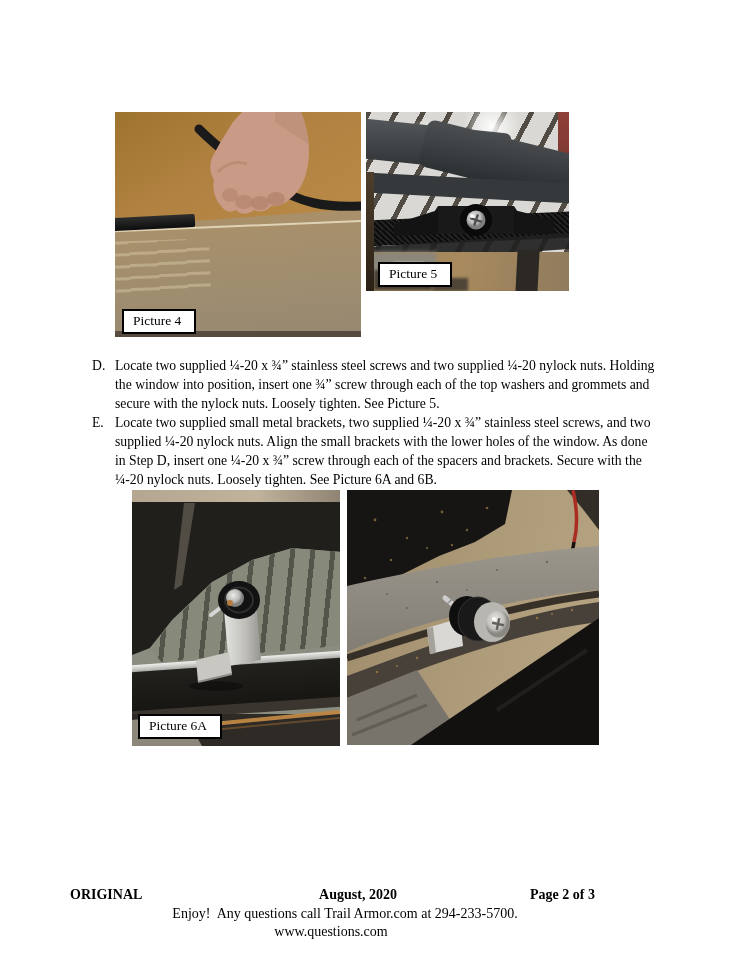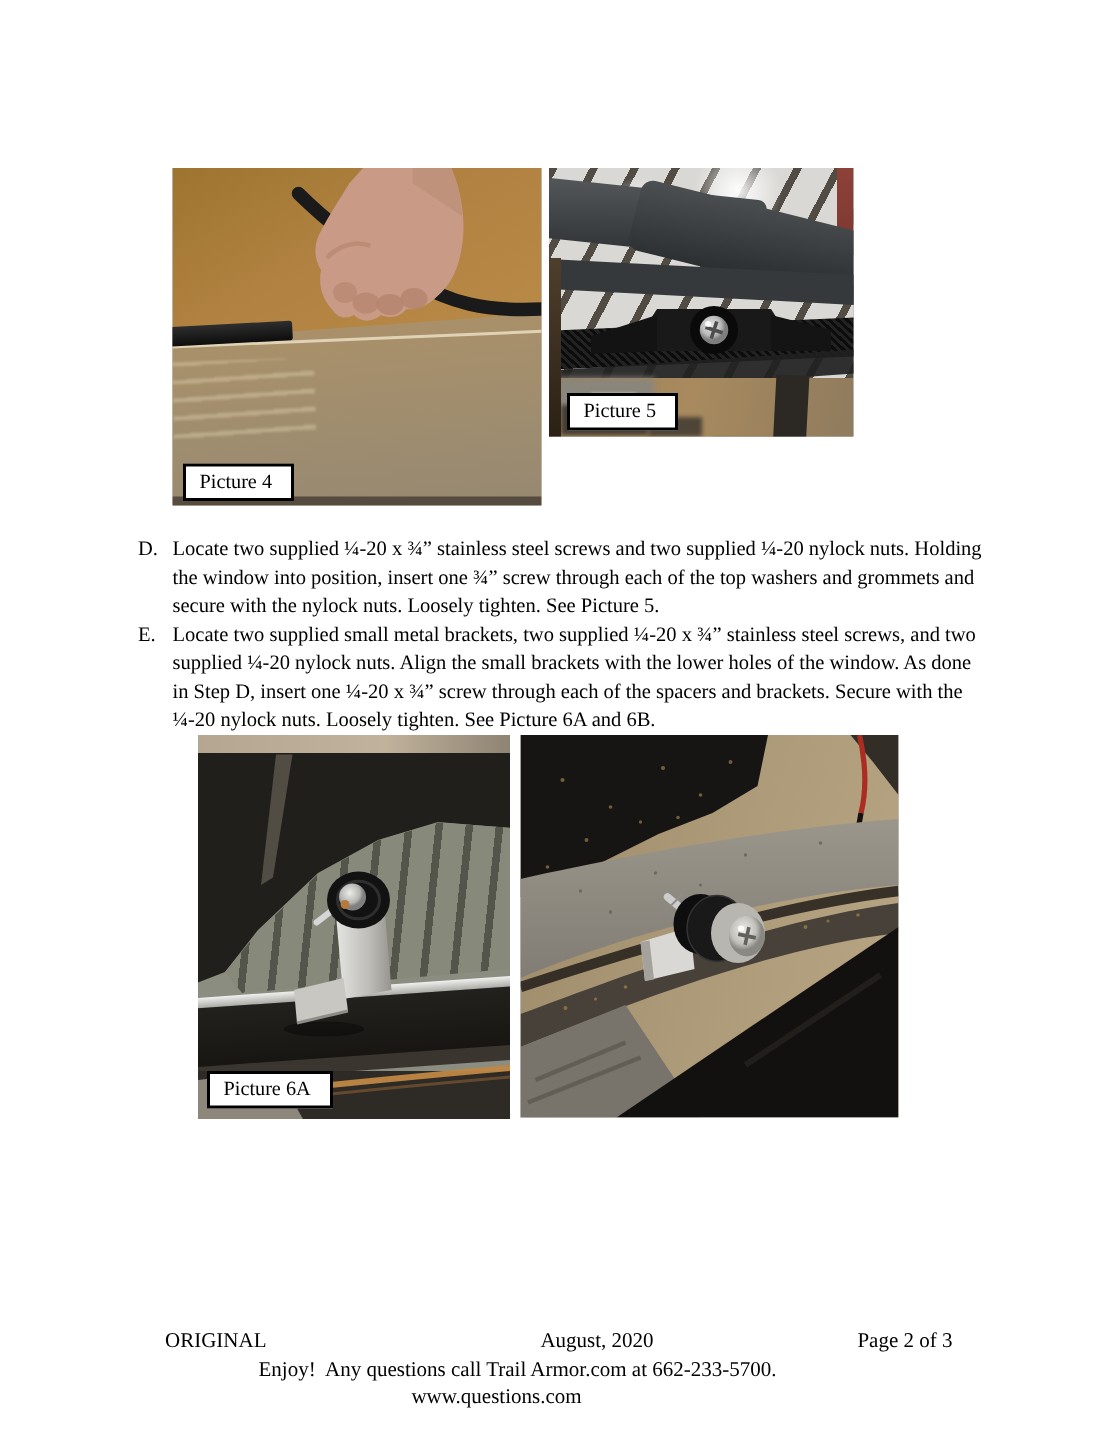--- a/index.html
+++ b/index.html
@@ -8,21 +8,21 @@
   .photo{position:absolute;overflow:hidden;background:#888;}
   .abs{position:absolute;}
   .plabel{position:absolute;background:#fff;border:2px solid #000;
           font-size:13.5px;line-height:16px;padding:2px 13px 3px 9px;white-space:nowrap;}
   .steps{position:absolute;left:92px;top:356px;width:566px;
          font-size:13.7px;line-height:19px;}
   .step{display:flex;}
   .step .marker{width:23px;flex:0 0 23px;}
   .step .text{flex:1;}
   .footer-item{position:absolute;white-space:pre;font-size:14px;}
-  .bold{font-weight:normal;margin-left:40px;}
+  .bold{font-weight:bold;}
 </style>
 </head>
 <body>
 
 <div class="page">
 
   <div class="photo" style="left:115px;top:112px;width:246px;height:225px;">
 
     <div class="abs" style="left:0;top:0;width:246px;height:225px;background:linear-gradient(150deg,#9d742f 0%,#b08140 30%,#ba8a48 70%,#c09050 100%);"></div>
 
@@ -235,16 +235,16 @@
       <ellipse cx="145" cy="132" rx="18" ry="20" fill="#b8b6b0"></ellipse>
       <ellipse cx="151" cy="134" rx="12" ry="13.5" fill="url(#silver6b)"></ellipse>
       <path d="M145 134 H157 M151 128 V140" stroke="#63615c" stroke-width="2.4" transform="rotate(12 151 134)"></path>
       <circle cx="147" cy="129" r="2" fill="#ffffff" opacity="0.9"></circle>
     </svg>
   </div>
 
   <div class="footer-item bold" style="left:70px;top:887px;">ORIGINAL</div>
   <div class="footer-item bold" style="left:358px;top:887px;transform:translateX(-50%);">August, 2020</div>
   <div class="footer-item bold" style="left:595px;top:887px;transform:translateX(-100%);text-align:right;">Page 2 of 3</div>
-  <div class="footer-item" style="left:345px;top:906px;transform:translateX(-50%);">Enjoy!  Any questions call Trail Armor.com at 662-233-5700.</div>
+  <div class="footer-item" style="left:345px;top:906px;transform:translateX(-50%);">Enjoy!  Any questions call Trail Armor.com at 294-233-5700.</div>
   <div class="footer-item" style="left:331px;top:924px;transform:translateX(-50%);">www.questions.com</div>
 
 </div>
 
 </body></html>

